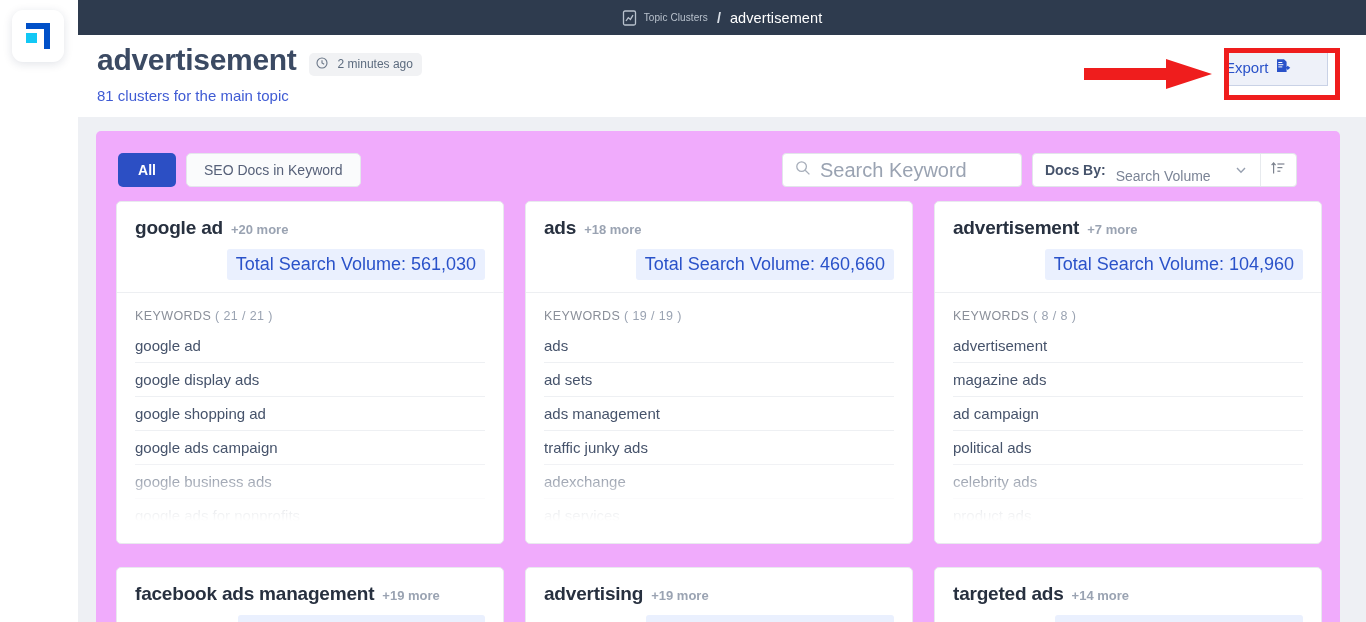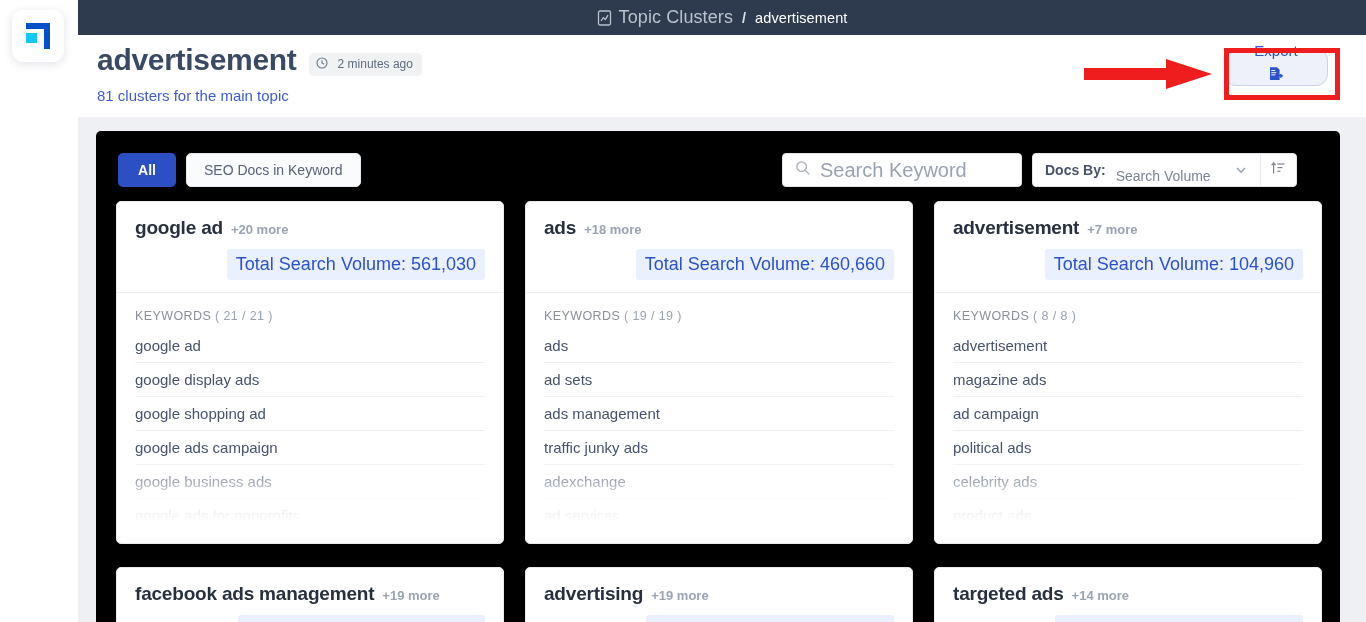--- a/index.html
+++ b/index.html
@@ -30,21 +30,21 @@
   
   .topbar {
     position: absolute; left: 78px; top: 0;
     width: 1288px; height: 35px;
     background: #2e3b4e;
     display: flex; align-items: center; justify-content: center;
     gap: 7px;
   }
   .crumb-icon { display: flex; align-items: center; }
   .crumb-root {
-    color: #b9c2cd; font-size: 18px; letter-spacing: .1px;
+    color: #b9c2cd; font-size: 10px; letter-spacing: .1px;
   }
   .crumb-sep { color: #d8dee6; font-size: 14.5px; font-weight: bold; margin: 0 2px; }
   .crumb-current { color: #ffffff; font-size: 14.5px; letter-spacing: .1px; }
 
   
   .page-head {
     position: absolute; left: 78px; top: 35px;
     width: 1288px; height: 82px;
     background: #ffffff;
   }
@@ -63,45 +63,44 @@
     position: absolute; left: 19px; top: 52px;
     color: #3f5bd4; font-size: 15px;
   }
 
   
   .export-wrap { position: absolute; left: 1146px; top: 13px; }
   .export-btn {
     width: 104px; height: 38px;
     background: #eef1f9;
     border: 1px solid #c9d2e6;
-    border-radius: 12px;
-    display: flex; align-items: center; justify-content: flex-end; gap: 7px;
+    border-radius: 0;
+    display: flex; align-items: center; justify-content: flex-start; gap: 7px;
     color: #2a52c9; font-size: 15px;
     cursor: pointer;
-    flex-direction: column;
   }
   .red-box {
     position: absolute; left: 1224px; top: 48px;
     width: 116px; height: 52px;
     border: 5px solid #ef1d1d;
     z-index: 40;
     pointer-events: none;
   }
   .red-arrow { position: absolute; left: 1084px; top: 56px; z-index: 40; }
 
   
   .body-bg {
     position: absolute; left: 78px; top: 117px;
     width: 1288px; height: 505px;
     background: #eef0f4;
   }
   .panel {
     position: absolute; left: 96px; top: 131px;
     width: 1244px; height: 491px;
-    background: #000000;
+    background: #f0abfc;
     border-radius: 5px 5px 0 0;
   }
 
   
   .toolbar {
     position: absolute; left: 0; top: 0;
     width: 1244px; height: 78px;
   }
   .chips { position: absolute; left: 22px; top: 22px; display: flex; gap: 10px; }
   .chip {

